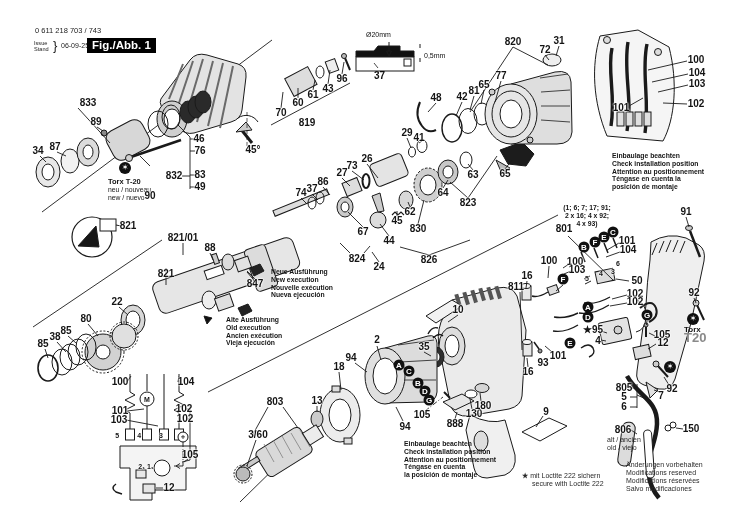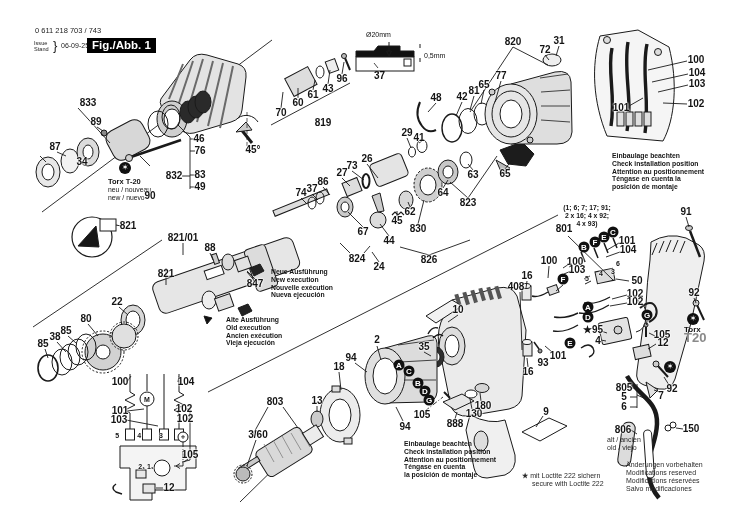--- a/index.html
+++ b/index.html
@@ -533,34 +533,34 @@
 
 <div class="note light" style="left:522px;top:472px">
   <span style="font-weight:bold">★</span>
   <span>mit Loctite 222 sichern</span>
   <div style="margin-left:10px">secure with Loctite 222</div>
 </div>
 
 <div>
       <div class="plabel" style="left: 74px; top: 103px; padding-left: 28px;">833</div>
       <div class="plabel" style="left: 96px; top: 122px;">89</div>
-      <div class="plabel" style="left: 38px; top: 162px; margin-left: 44px;">34</div>
+      <div class="plabel" style="left: 38px; top: 151px;">34</div>
       <div class="plabel" style="left: 55px; top: 147px;">87</div>
       <div class="plabel" style="left: 150px; top: 172px; margin-top: 24px;">90</div>
       <div class="plabel" style="left: 174px; top: 176px;">832</div>
       <div class="plabel" style="left: 199px; top: 139px;">46</div>
       <div class="plabel" style="left: 200px; top: 151px;">76</div>
       <div class="plabel" style="left: 200px; top: 175px;">83</div>
       <div class="plabel" style="left: 200px; top: 187px;">49</div>
       <div class="plabel" style="left: 281px; top: 113px;">70</div>
       <div class="plabel" style="left: 298px; top: 103px;">60</div>
       <div class="plabel" style="left: 313px; top: 95px;">61</div>
       <div class="plabel" style="left: 328px; top: 89px;">43</div>
       <div class="plabel" style="left: 342px; top: 79px;">96</div>
-      <div class="plabel" style="left: 323px; top: 123px;">819</div>
+      <div class="plabel" style="left: 307px; top: 123px;">819</div>
       <div class="plabel" style="left: 253px; top: 150px;">45°</div>
       <div class="plabel" style="left: 367px; top: 159px;">26</div>
       <div class="plabel" style="left: 352px; top: 166px;">73</div>
       <div class="plabel" style="left: 342px; top: 173px;">27</div>
       <div class="plabel" style="left: 323px; top: 182px; text-align: center;">86</div>
       <div class="plabel" style="left: 312px; top: 189px;">37</div>
       <div class="plabel" style="left: 301px; top: 193px;">74</div>
       <div class="plabel" style="left: 407px; top: 133px;">29</div>
       <div class="plabel" style="left: 419px; top: 138px;">41</div>
       <div class="plabel" style="left: 436px; top: 98px;">48</div>
@@ -593,21 +593,21 @@
       <div class="plabel" style="left: 210px; top: 248px;">88</div>
       <div class="plabel" style="left: 166px; top: 274px;">821</div>
       <div class="plabel" style="left: 117px; top: 302px;">22</div>
       <div class="plabel" style="left: 86px; top: 319px;">80</div>
       <div class="plabel" style="left: 66px; top: 331px;">85</div>
       <div class="plabel" style="left: 55px; top: 337px;">38</div>
       <div class="plabel" style="left: 43px; top: 344px;">85</div>
       <div class="plabel" style="left: 255px; top: 284px;">847</div>
       <div class="plabel" style="left: 458px; top: 310px;">10</div>
       <div class="plabel" style="left: 424px; top: 347px;">35</div>
-      <div class="plabel" style="left: 516px; top: 287px;">408</div>
+      <div class="plabel" style="left: 516px; top: 287px;">811</div>
       <div class="plabel" style="left: 527px; top: 276px;">16</div>
       <div class="plabel" style="left: 528px; top: 372px;">16</div>
       <div class="plabel" style="left: 543px; top: 363px;">93</div>
       <div class="plabel" style="left: 549px; top: 261px;">100</div>
       <div class="plabel" style="left: 575px; top: 262px;">100</div>
       <div class="plabel" style="left: 577px; top: 270px;">103</div>
       <div class="plabel" style="left: 558px; top: 356px;">101</div>
       <div class="plabel" style="left: 627px; top: 241px;">101</div>
       <div class="plabel" style="left: 628px; top: 250px;">104</div>
       <div class="plabel" style="left: 637px; top: 281px;">50</div>

